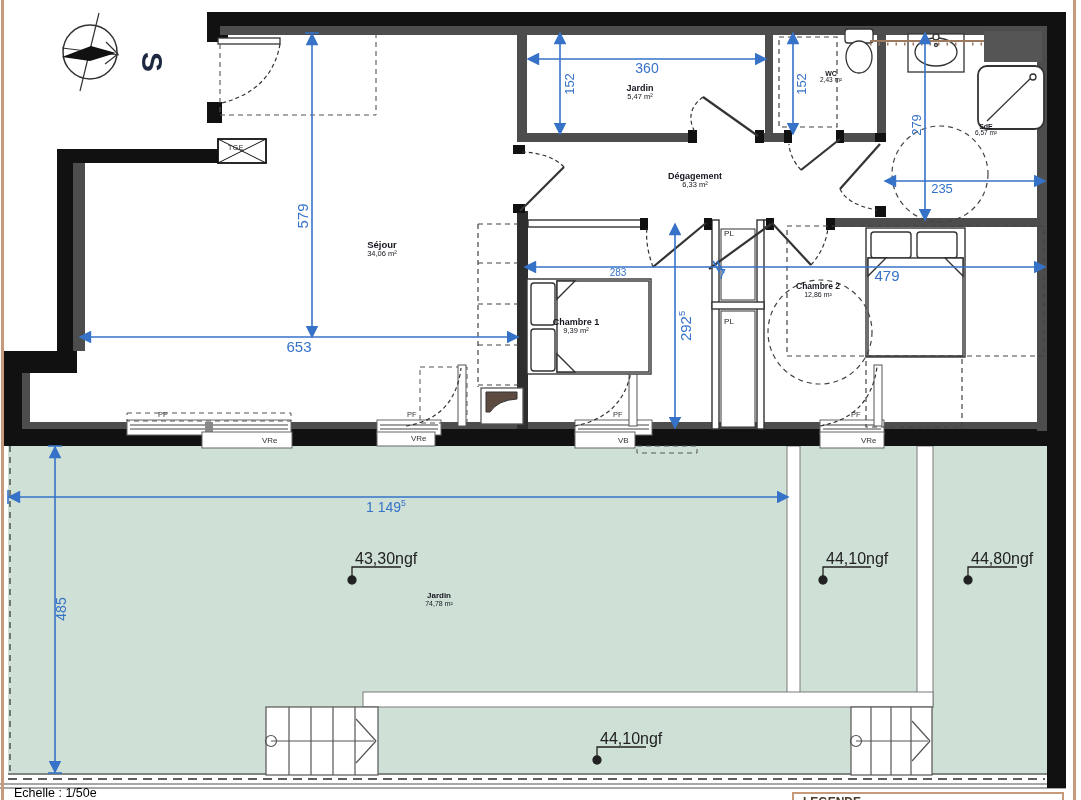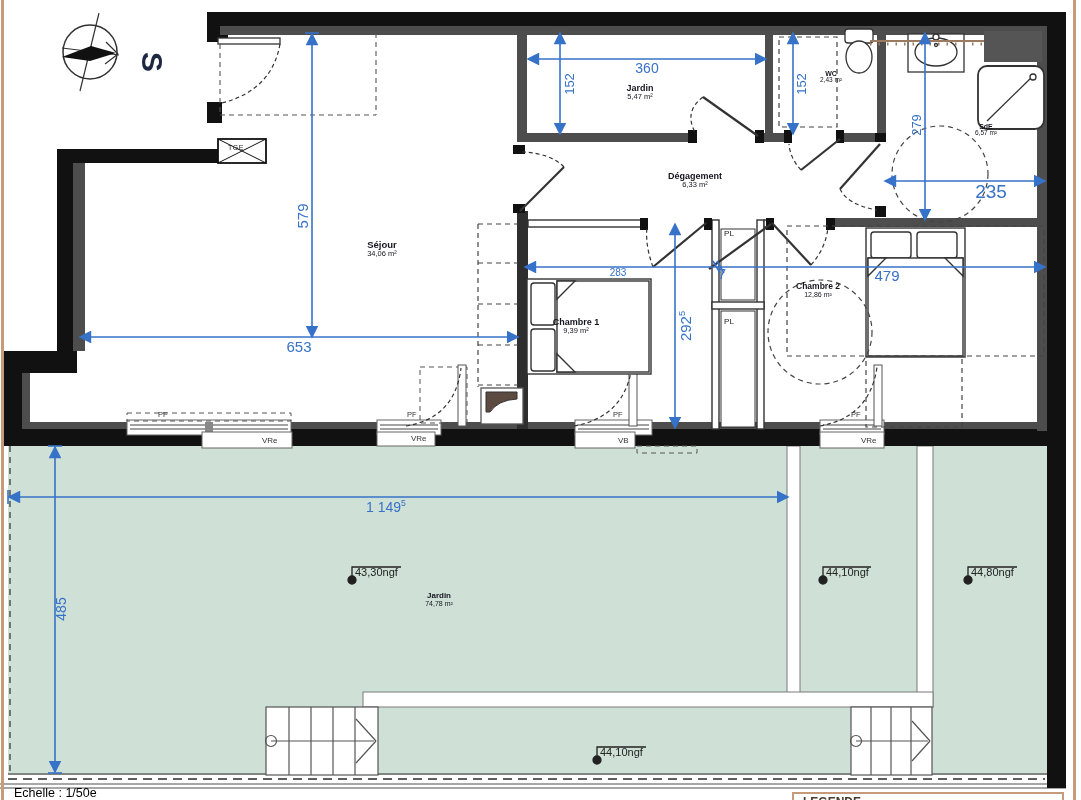--- a/index.html
+++ b/index.html
@@ -6,21 +6,21 @@
   #sheet{position:relative;width:1081px;height:800px;background:#ffffff;overflow:hidden;
          font-family:"Liberation Sans",sans-serif;}
   #plan-svg{position:absolute;left:0;top:0;}
   .lbl{position:absolute;white-space:nowrap;color:#1c1c1c;line-height:1.05;}
   .ctr{transform:translate(-50%,0);text-align:center;}
   .rot{transform:translate(-50%,-50%) rotate(-90deg);}
   .room-name{font-weight:bold;color:#15151f;}
   .room-area{color:#15151f;}
   .dim{color:#3672c8;}
   .dim sup{font-size:62%;}
-  .elev{color:#222222;font-size:11px;margin-top:16px;}
+  .elev{color:#222222;font-size:16px;}
   .winlab{font-size:8px;color:#333;}
   .pf{font-size:7.5px;color:#333;padding-left:36px;}
   .pl{font-size:8px;color:#222;}
   .tge{font-size:7px;color:#222;letter-spacing:.5px;}
   .edge{position:absolute;top:0;width:3px;height:800px;background:#c79b79;}
   #legend-box{position:absolute;left:792px;top:792px;width:268px;height:8px;
     border:2px solid #c79b79;background:#fff;}
   #legend-title{position:absolute;left:9px;top:1px;font-size:12px;font-weight:bold;color:#4a3a2a;}
   #scale-label{position:absolute;left:14px;top:786px;font-size:12.5px;color:#000000;}
   #compass-s{position:absolute;left:152px;top:62px;font-size:30px;font-weight:bold;color:#1d2840;
@@ -364,21 +364,21 @@
 <span class="lbl winlab" style="left:618px;top:437px;">VB</span>
 <span class="lbl pf" style="left:815px;top:411px;">PF</span>
 <span class="lbl winlab" style="left:861px;top:437px;">VRe</span>
 
 <span class="lbl rot dim" style="left:303px;top:216px;font-size:15px;">579</span>
 <span class="lbl ctr dim" style="left:299px;top:339px;font-size:15px;">653</span>
 <span class="lbl ctr dim" style="left:647px;top:61px;font-size:14px;">360</span>
 <span class="lbl rot dim" style="left:570px;top:84px;font-size:13px;">152</span>
 <span class="lbl rot dim" style="left:802px;top:84px;font-size:13px;">152</span>
 <span class="lbl rot dim" style="left:917px;top:125px;font-size:13px;">279</span>
-<span class="lbl ctr dim" style="left:991px;top:182px;font-size:19px;">235</span>
+<span class="lbl ctr dim" style="left:942px;top:182px;font-size:13px;">235</span>
 <span class="lbl ctr dim" style="left:618px;top:268px;font-size:10px;">283</span>
 <span class="lbl rot dim" style="left:686px;top:326px;font-size:15px;"><span>292</span><sup>5</sup></span>
 <span class="lbl ctr dim" style="left:722px;top:266px;font-size:15px;">7</span>
 <span class="lbl ctr dim" style="left:887px;top:268px;font-size:15px;">479</span>
 <span class="lbl ctr dim" style="left:386px;top:499px;font-size:14px;"><span>1 149</span><sup>5</sup></span>
 <span class="lbl rot dim" style="left:61px;top:609px;font-size:14px;">485</span>
 
 <span class="lbl elev" style="left:355px;top:551px;">43,30ngf</span>
 <span class="lbl elev" style="left:826px;top:551px;">44,10ngf</span>
 <span class="lbl elev" style="left:971px;top:551px;">44,80ngf</span>

